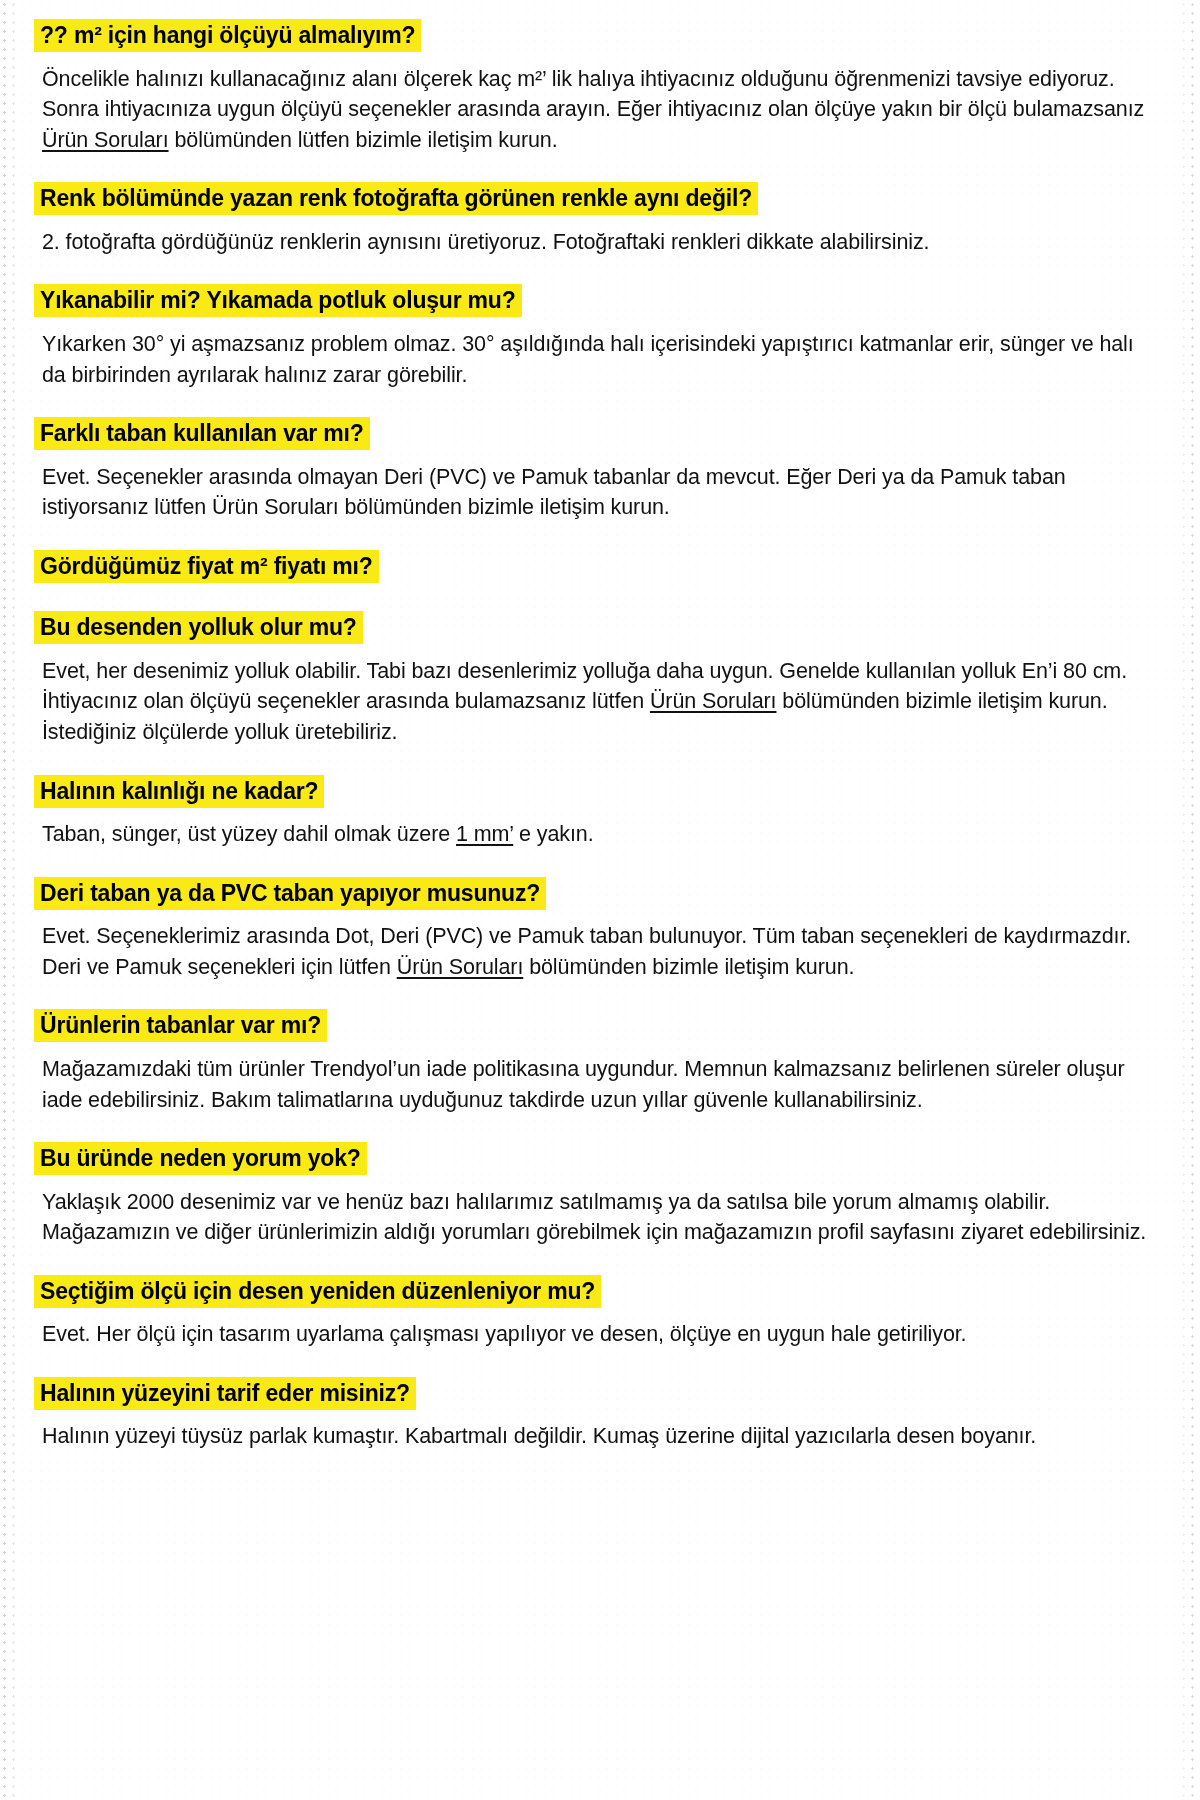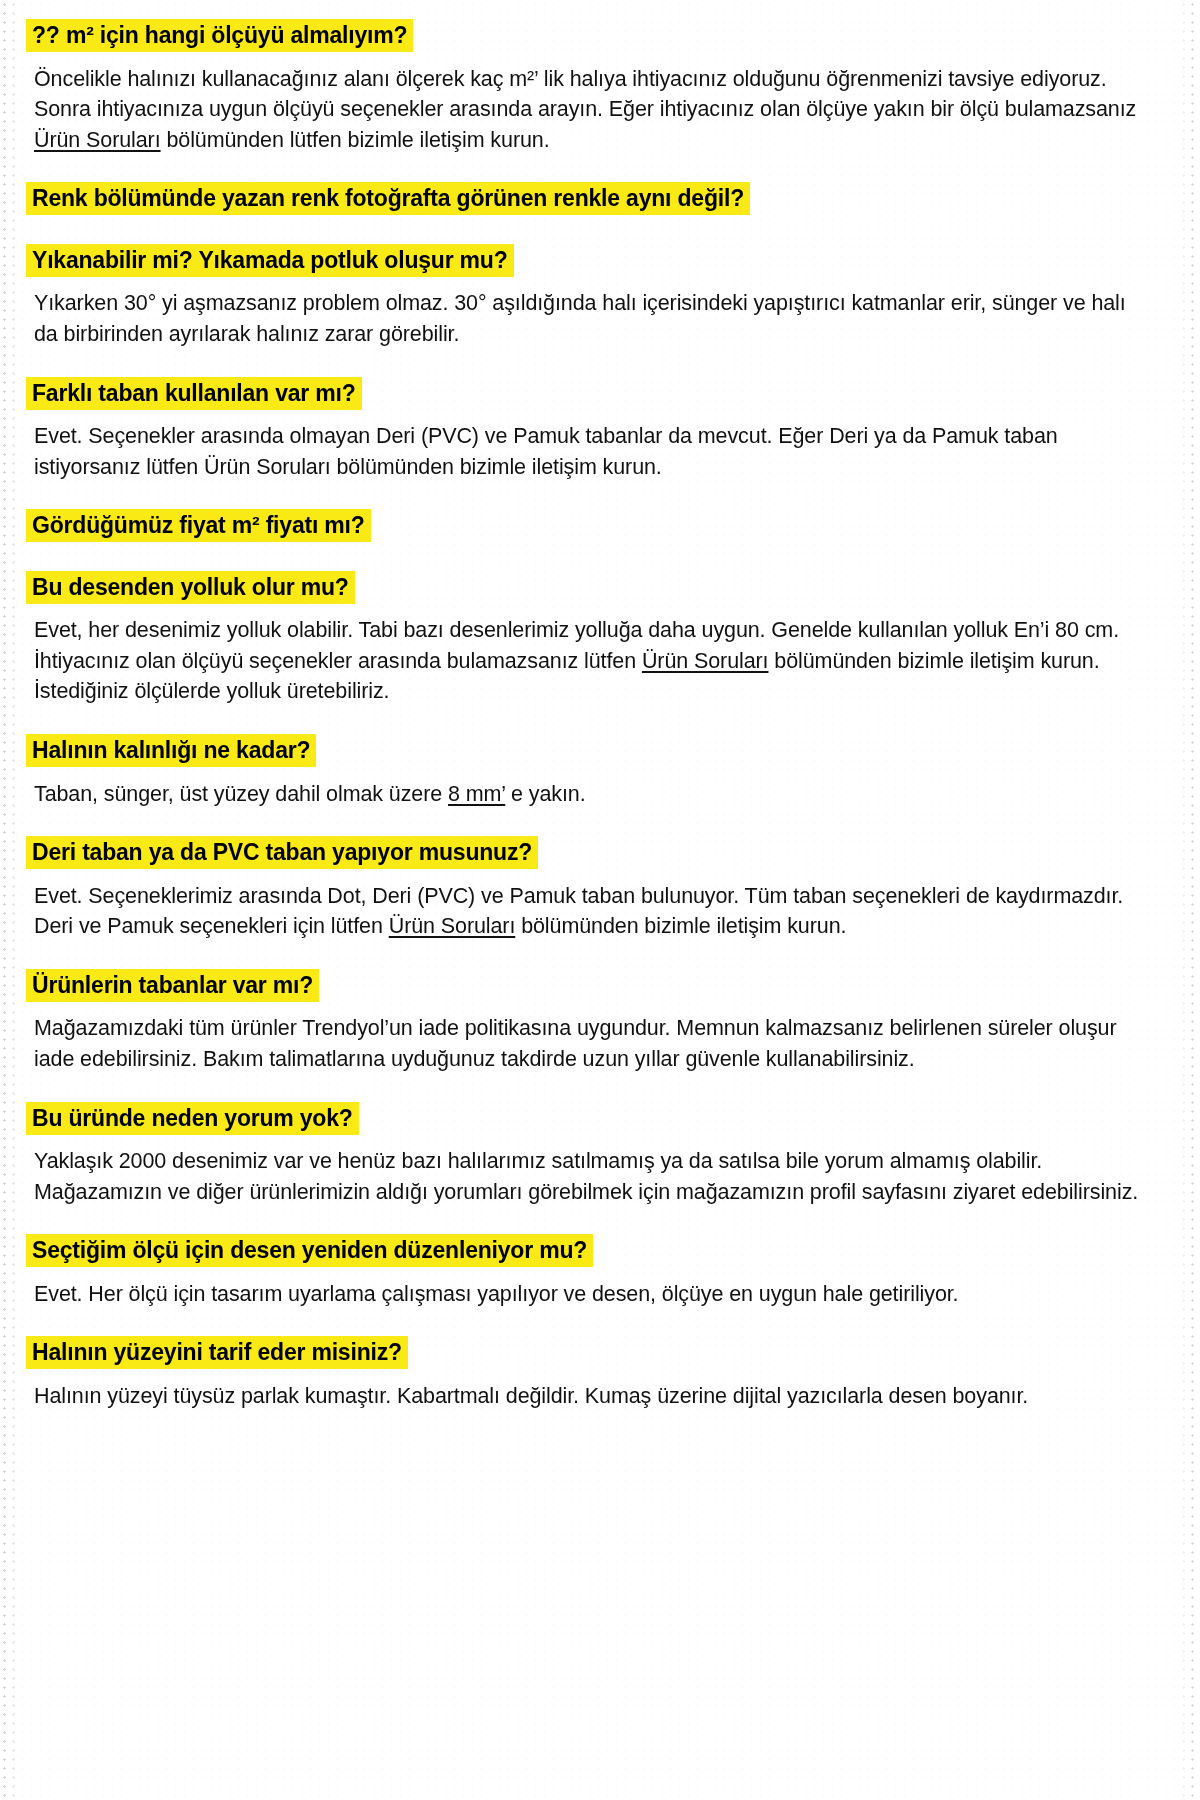--- a/index.html
+++ b/index.html
@@ -35,21 +35,21 @@
     pointer-events: none;
     background:
       linear-gradient(to bottom, rgba(255,255,255,0.92) 0%, rgba(255,255,255,0.92) 100%);
     -webkit-mask-image: linear-gradient(to right, transparent 0px, #000 22px, #000 1180px, transparent 1200px);
     mask-image: linear-gradient(to right, transparent 0px, #000 22px, #000 1180px, transparent 1200px);
   }
 
   .page {
     position: relative;
     z-index: 2;
-    padding: 18px 34px 0 26px;
+    padding: 18px 34px 0 34px;
     box-sizing: border-box;
   }
 
   .faq-item {
     margin-bottom: 26px;
   }
 
   .q-wrap {
     margin: 0 0 10px 0;
   }
@@ -92,39 +92,40 @@
 <div class="white-wash"></div>
 
 <div class="page">
   <div id="faq-list">
       <div class="faq-item">
         <div class="q-wrap"><span class="question">?? m² için hangi ölçüyü almalıyım?</span></div>
         <p class="answer"><span>Öncelikle halınızı kullanacağınız alanı ölçerek kaç m²’ lik halıya ihtiyacınız olduğunu öğrenmenizi tavsiye ediyoruz. Sonra ihtiyacınıza uygun ölçüyü seçenekler arasında arayın. Eğer ihtiyacınız olan ölçüye yakın bir ölçü bulamazsanız </span><span class="u">Ürün Soruları</span><span> bölümünden lütfen bizimle iletişim kurun.</span></p>
       </div>
       <div class="faq-item">
         <div class="q-wrap"><span class="question">Renk bölümünde yazan renk fotoğrafta görünen renkle aynı değil?</span></div>
+        <p class="answer"><span>2. fotoğrafta gördüğünüz renklerin aynısını üretiyoruz. Fotoğraftaki renkleri dikkate alabilirsiniz.</span></p>
       </div>
       <div class="faq-item">
         <div class="q-wrap"><span class="question">Yıkanabilir mi? Yıkamada potluk oluşur mu?</span></div>
         <p class="answer"><span>Yıkarken 30° yi aşmazsanız problem olmaz. 30° aşıldığında halı içerisindeki yapıştırıcı katmanlar erir, sünger ve halı da birbirinden ayrılarak halınız zarar görebilir.</span></p>
       </div>
       <div class="faq-item">
         <div class="q-wrap"><span class="question">Farklı taban kullanılan var mı?</span></div>
         <p class="answer"><span>Evet. Seçenekler arasında olmayan Deri (PVC) ve Pamuk tabanlar da mevcut. Eğer Deri ya da Pamuk taban istiyorsanız lütfen Ürün Soruları bölümünden bizimle iletişim kurun.</span></p>
       </div>
       <div class="faq-item">
         <div class="q-wrap"><span class="question">Gördüğümüz fiyat m² fiyatı mı?</span></div>
       </div>
       <div class="faq-item">
         <div class="q-wrap"><span class="question">Bu desenden yolluk olur mu?</span></div>
         <p class="answer"><span>Evet, her desenimiz yolluk olabilir. Tabi bazı desenlerimiz yolluğa daha uygun. Genelde kullanılan yolluk En’i 80 cm. İhtiyacınız olan ölçüyü seçenekler arasında bulamazsanız lütfen </span><span class="u">Ürün Soruları</span><span> bölümünden bizimle iletişim kurun. İstediğiniz ölçülerde yolluk üretebiliriz.</span></p>
       </div>
       <div class="faq-item">
         <div class="q-wrap"><span class="question">Halının kalınlığı ne kadar?</span></div>
-        <p class="answer"><span>Taban, sünger, üst yüzey dahil olmak üzere </span><span class="u">8 mm’</span><span> e yakın.</span></p>
+        <p class="answer"><span>Taban, sünger, üst yüzey dahil olmak üzere </span><span class="u">1 mm’</span><span> e yakın.</span></p>
       </div>
       <div class="faq-item">
         <div class="q-wrap"><span class="question">Deri taban ya da PVC taban yapıyor musunuz?</span></div>
         <p class="answer"><span>Evet. Seçeneklerimiz arasında Dot, Deri (PVC) ve Pamuk taban bulunuyor. Tüm taban seçenekleri de kaydırmazdır. Deri ve Pamuk seçenekleri için lütfen </span><span class="u">Ürün Soruları</span><span> bölümünden bizimle iletişim kurun.</span></p>
       </div>
       <div class="faq-item">
         <div class="q-wrap"><span class="question">Ürünlerin tabanlar var mı?</span></div>
         <p class="answer"><span>Mağazamızdaki tüm ürünler Trendyol’un iade politikasına uygundur. Memnun kalmazsanız belirlenen süreler oluşur iade edebilirsiniz. Bakım talimatlarına uyduğunuz takdirde uzun yıllar güvenle kullanabilirsiniz.</span></p>
       </div>
       <div class="faq-item">

